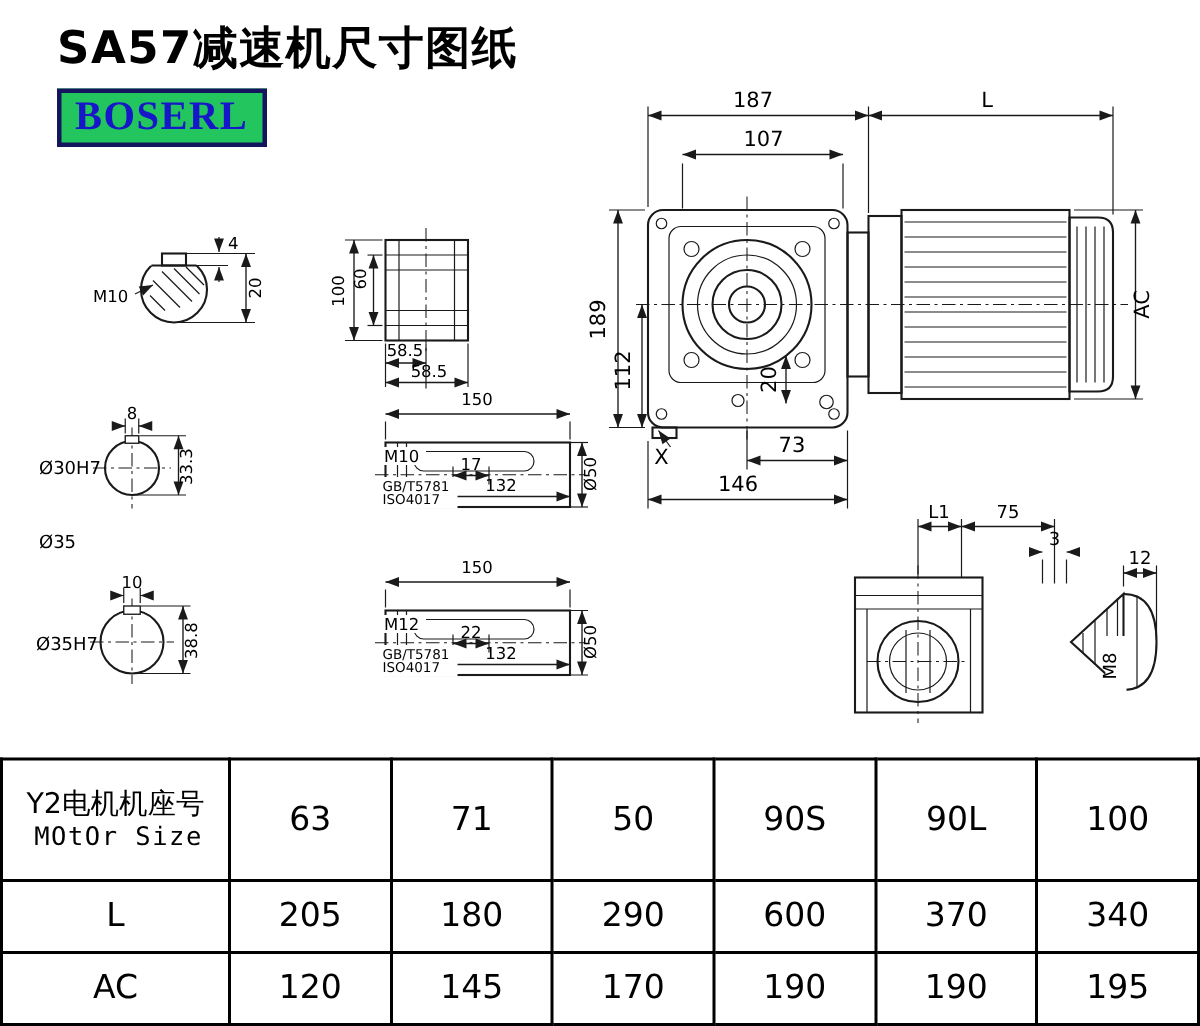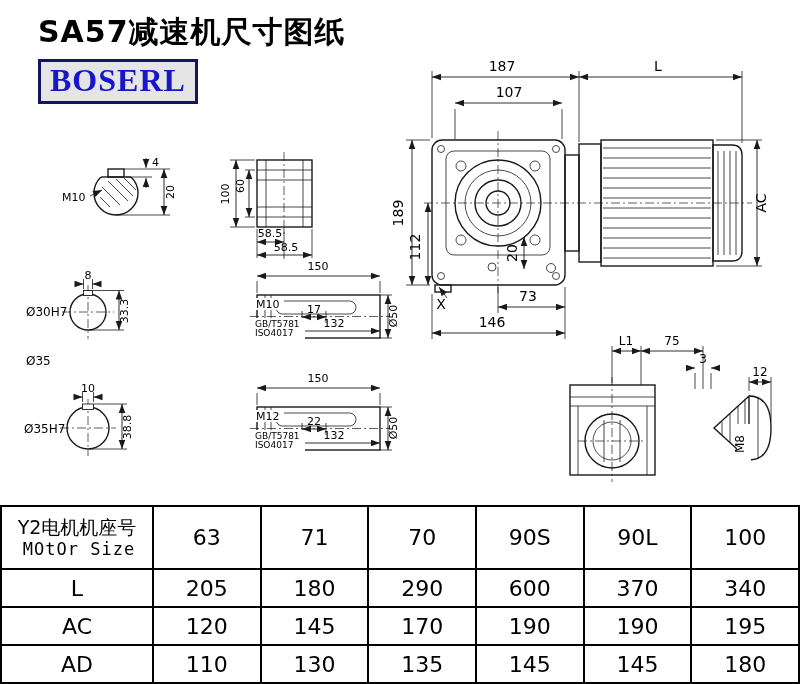--- a/index.html
+++ b/index.html
@@ -1,22 +1,22 @@
 <!DOCTYPE html>
 <html><head>
 <meta charset="utf-8">
 <style>
   html,body{margin:0;padding:0;}
   body{width:800px;height:684px;position:relative;background:#fff;overflow:hidden;
        font-family:"DejaVu Sans",sans-serif;}
   .title{position:absolute;left:38px;top:12px;font-weight:bold;font-size:30px;color:#000000;
          letter-spacing:1px;font-family:"DejaVu Sans",sans-serif;}
   .logo{position:absolute;left:38px;top:59px;border:3px solid #15155e;color:#1717c9;
-        font-family:"Liberation Serif",serif;font-weight:bold;font-size:32px;
-        padding:0 9px 2px 9px;letter-spacing:1px;background:#e5e5e5;}
+        font-family:"Liberation Serif",serif;font-weight:bold;font-size:27px;
+        padding:0 9px 2px 9px;letter-spacing:1px;background:#22c55e;}
   svg.drawing{position:absolute;left:0;top:55px;}
   
   .ln{stroke:#1a1a1a;stroke-width:1.4;fill:none}
   .thin{stroke:#1a1a1a;stroke-width:0.8;fill:none}
   .dim{stroke:#1a1a1a;stroke-width:0.9;fill:none}
   .cl{stroke:#1a1a1a;stroke-width:0.7;fill:none;stroke-dasharray:9 3 2 3}
   .wb{fill:#fff;stroke:#1a1a1a;stroke-width:0.9}
   .wf{fill:#fff;stroke:none}
   svg text{fill:#000;font-family:"DejaVu Sans",sans-serif;}
   .dt{font-size:14px}.dm{font-size:12px}.ds{font-size:11px}.std{font-size:9px}
@@ -327,21 +327,21 @@
       <col>
   </colgroup>
   <tbody>
       <tr>
     <td class="mlabel">
       <div class="cn">Y2电机机座号</div>
       <div class="en">MOtOr Size</div>
     </td>
     <td>63</td>
     <td>71</td>
-    <td>70</td>
+    <td>50</td>
     <td>90S</td>
     <td>90L</td>
     <td>100</td>
   </tr>
   <tr>
     <td>L</td>
     <td>205</td>
     <td>180</td>
     <td>290</td>
     <td>600</td>
@@ -350,23 +350,14 @@
   </tr>
   <tr>
     <td>AC</td>
     <td>120</td>
     <td>145</td>
     <td>170</td>
     <td>190</td>
     <td>190</td>
     <td>195</td>
   </tr>
-  <tr>
-    <td>AD</td>
-    <td>110</td>
-    <td>130</td>
-    <td>135</td>
-    <td>145</td>
-    <td>145</td>
-    <td>180</td>
-  </tr>
 </tbody>
   </table>
 
 </body></html>

